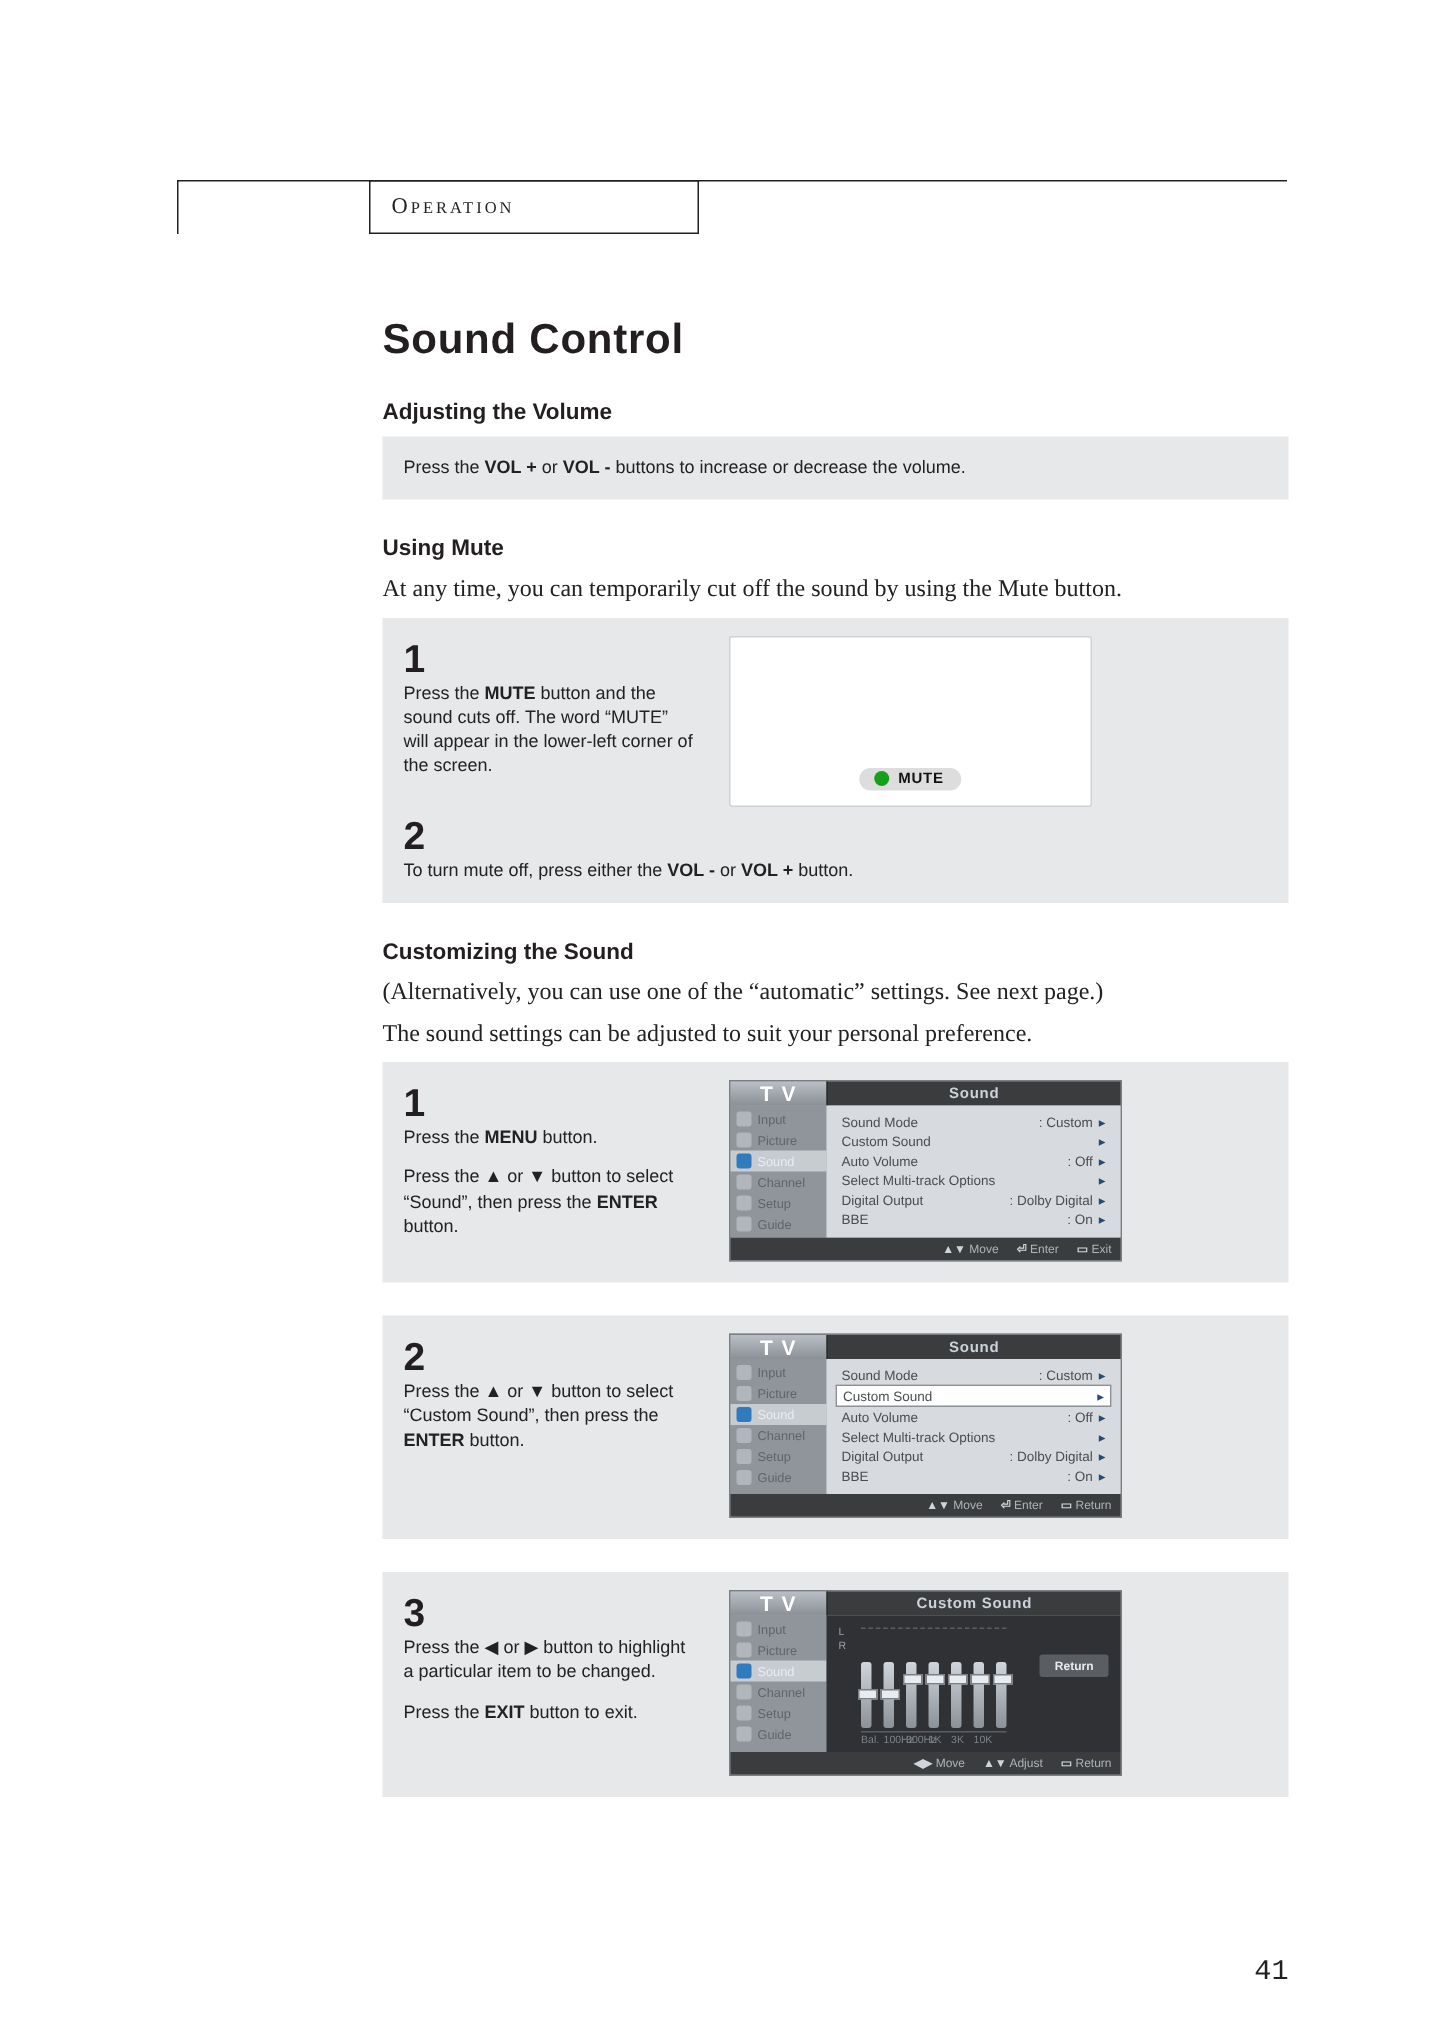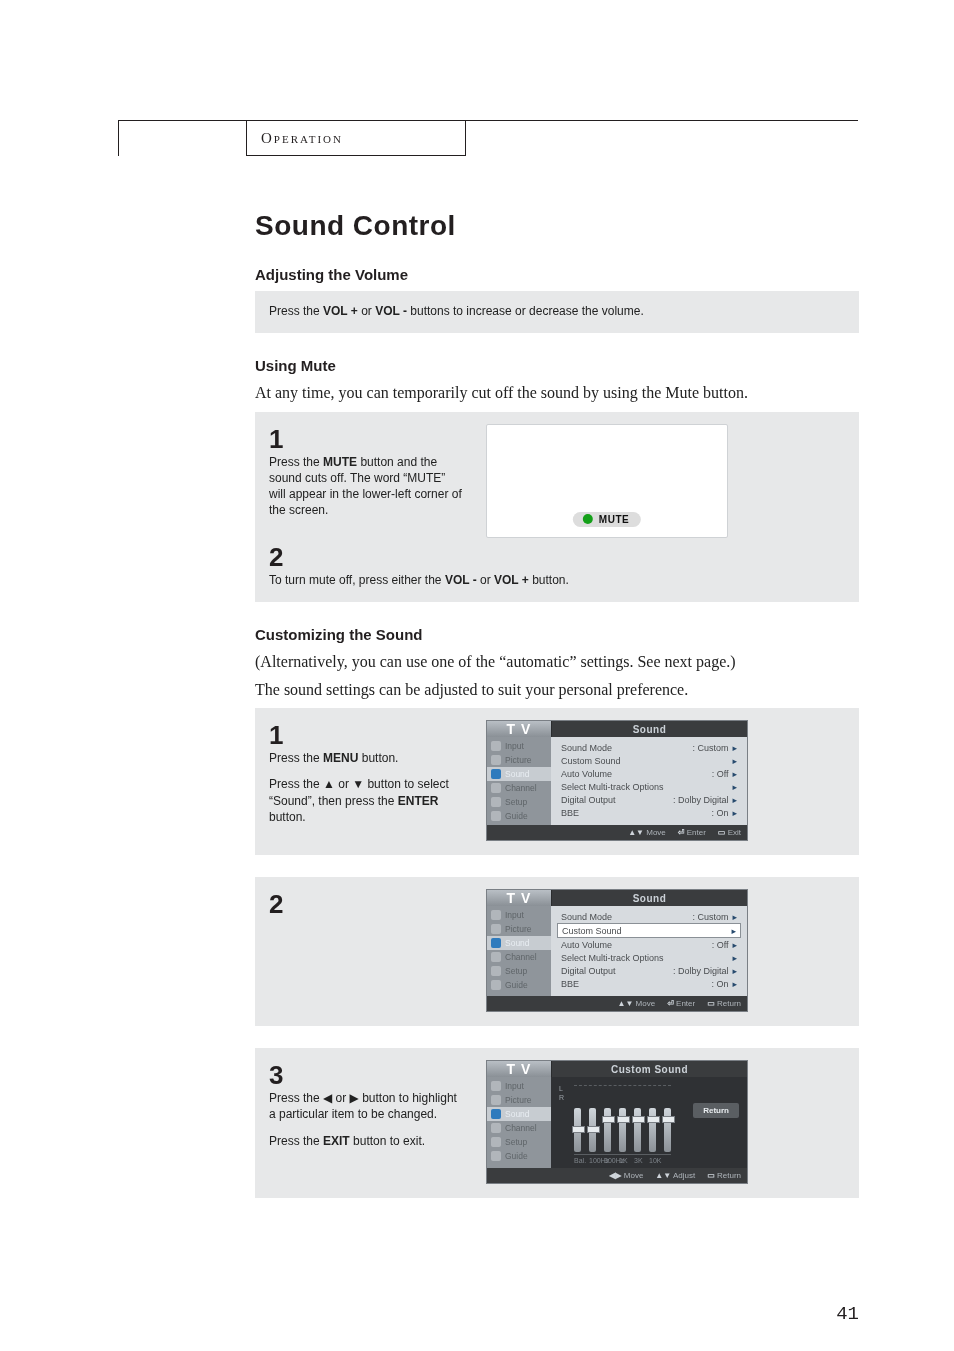--- a/index.html
+++ b/index.html
@@ -198,20 +198,25 @@
         </div>
       </div>
     </div>
   </div>
 </div>
 
 <div class="graybox" style="margin-top:22px">
   <div class="twocol">
     <div class="leftcol">
       <div class="stepnum">2</div>
+      <div class="cond">
+        <span>Press the ▲ or ▼ button to select “Custom Sound”, then press the </span>
+        <b>ENTER</b>
+        <span> button.</span>
+      </div>
     </div>
     <div class="rightcol">
       <div class="osd">
         <div class="titlebar">
           <div class="tvcap">T V</div>
           <div class="wintitle">Sound</div>
         </div>
         <div class="body">
           <div class="nav">
             <div class="ni">

